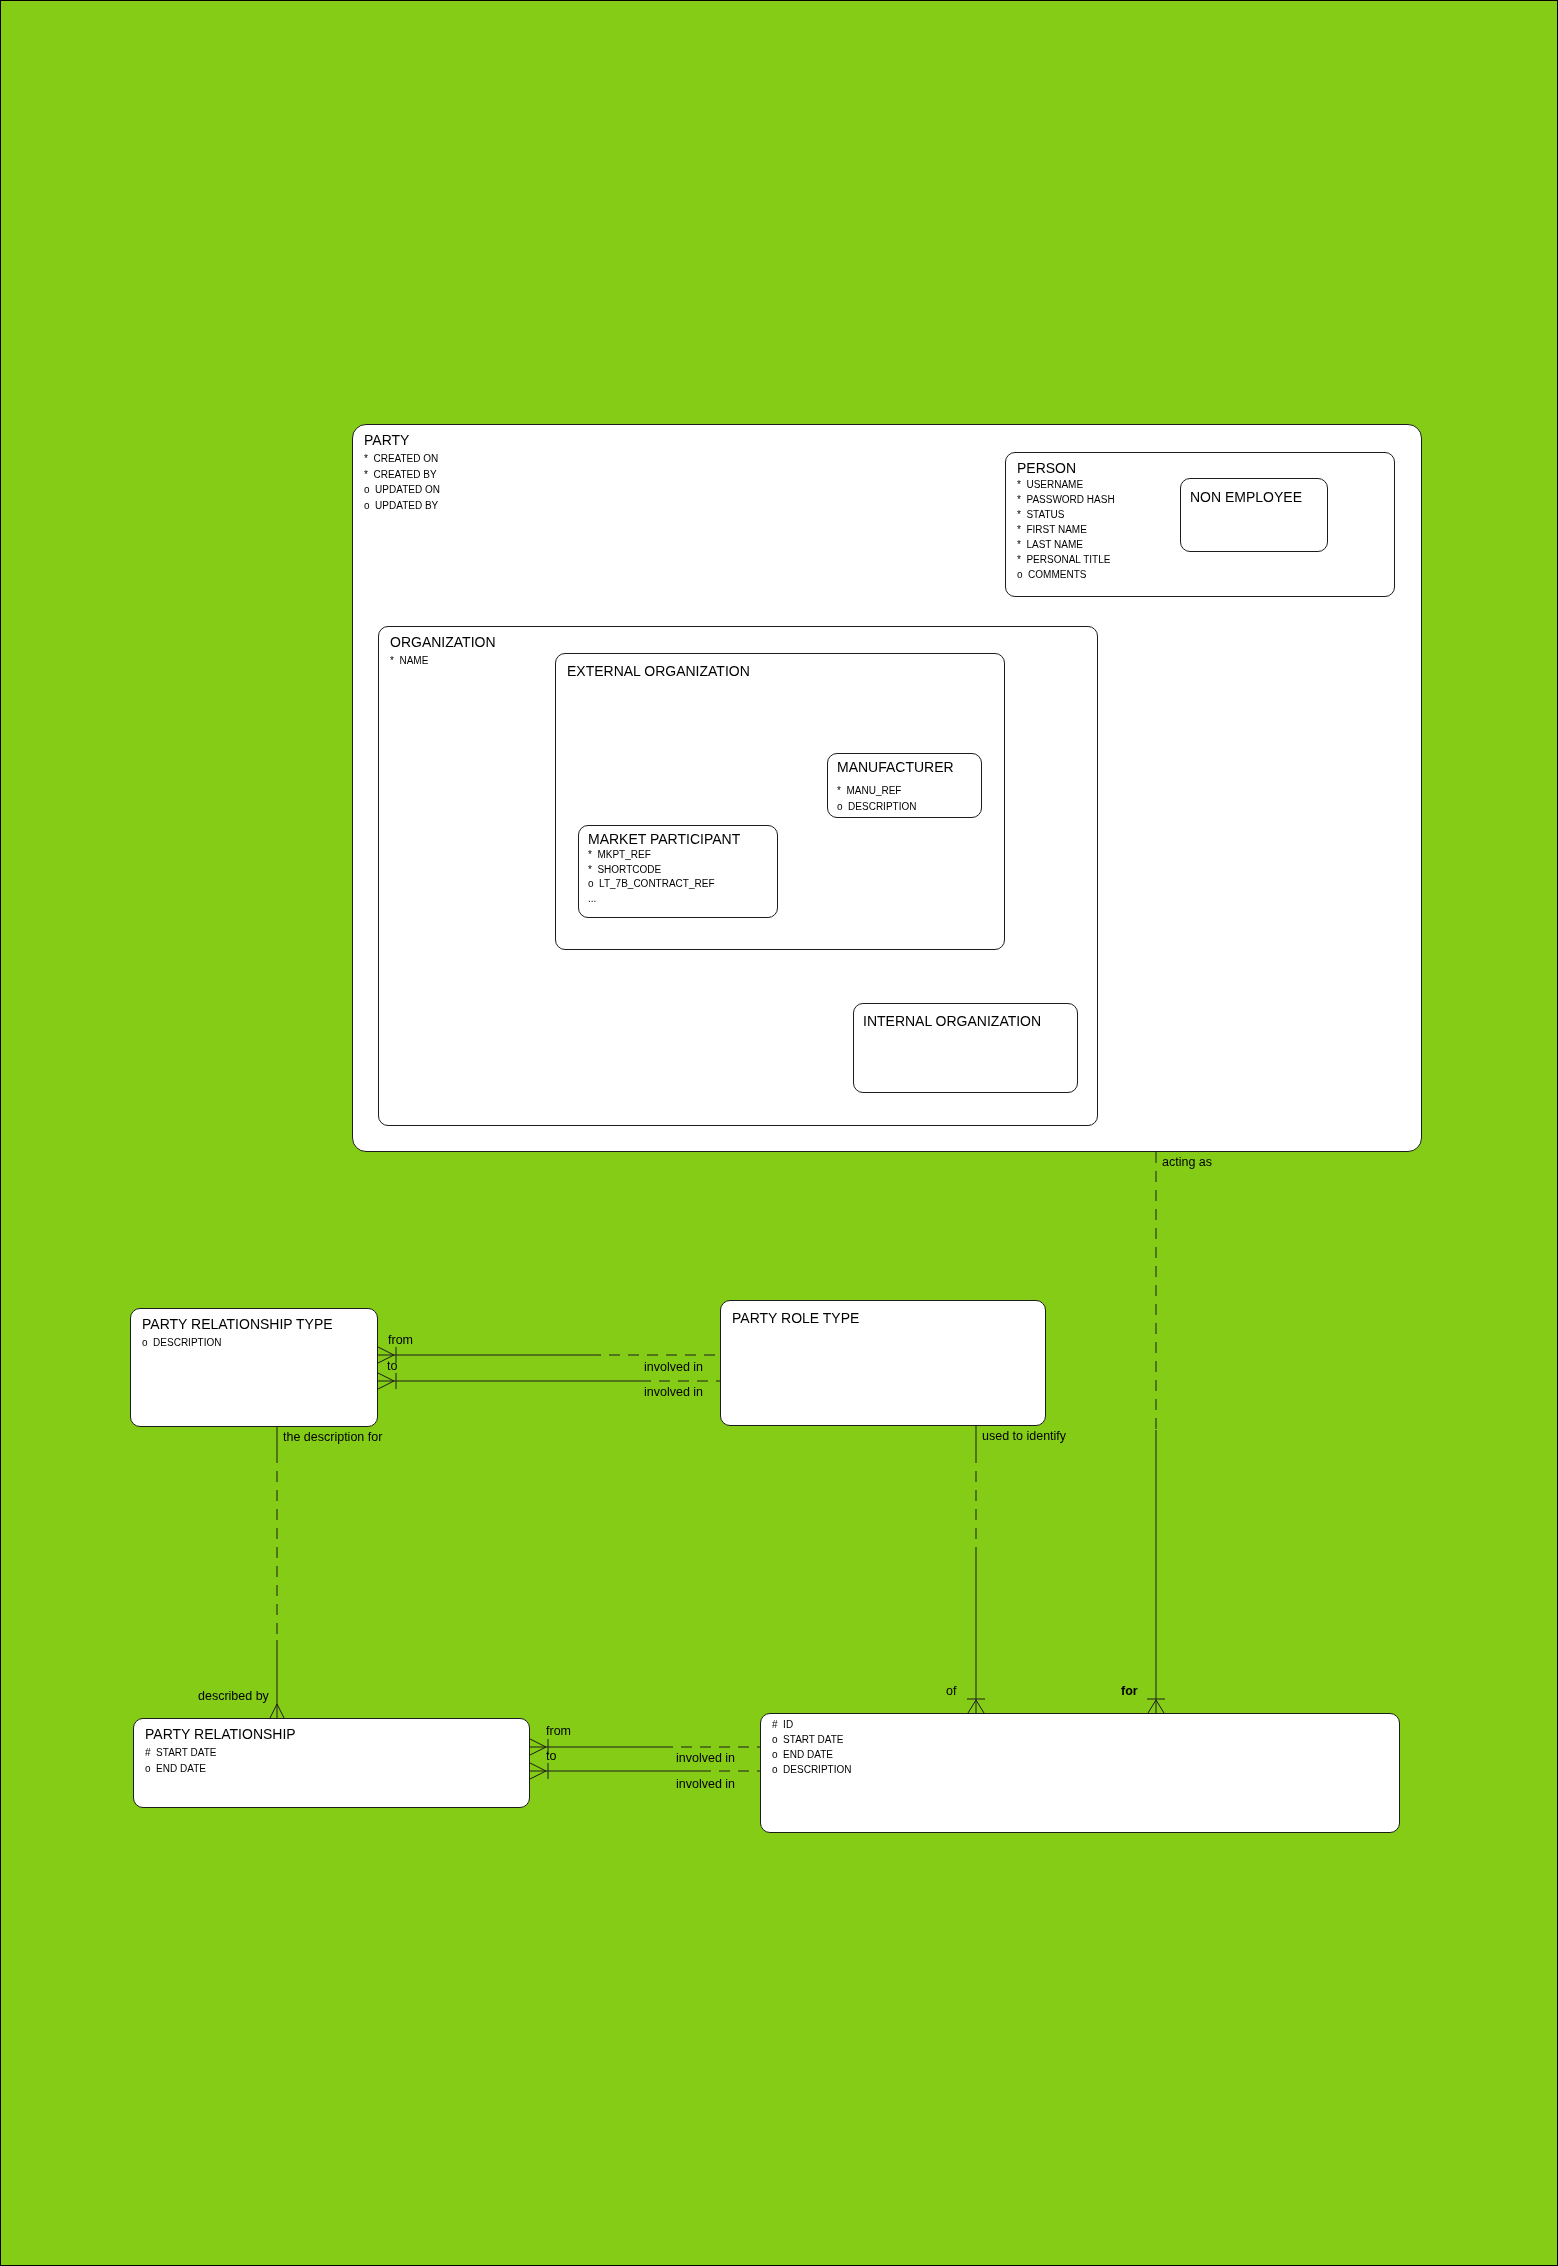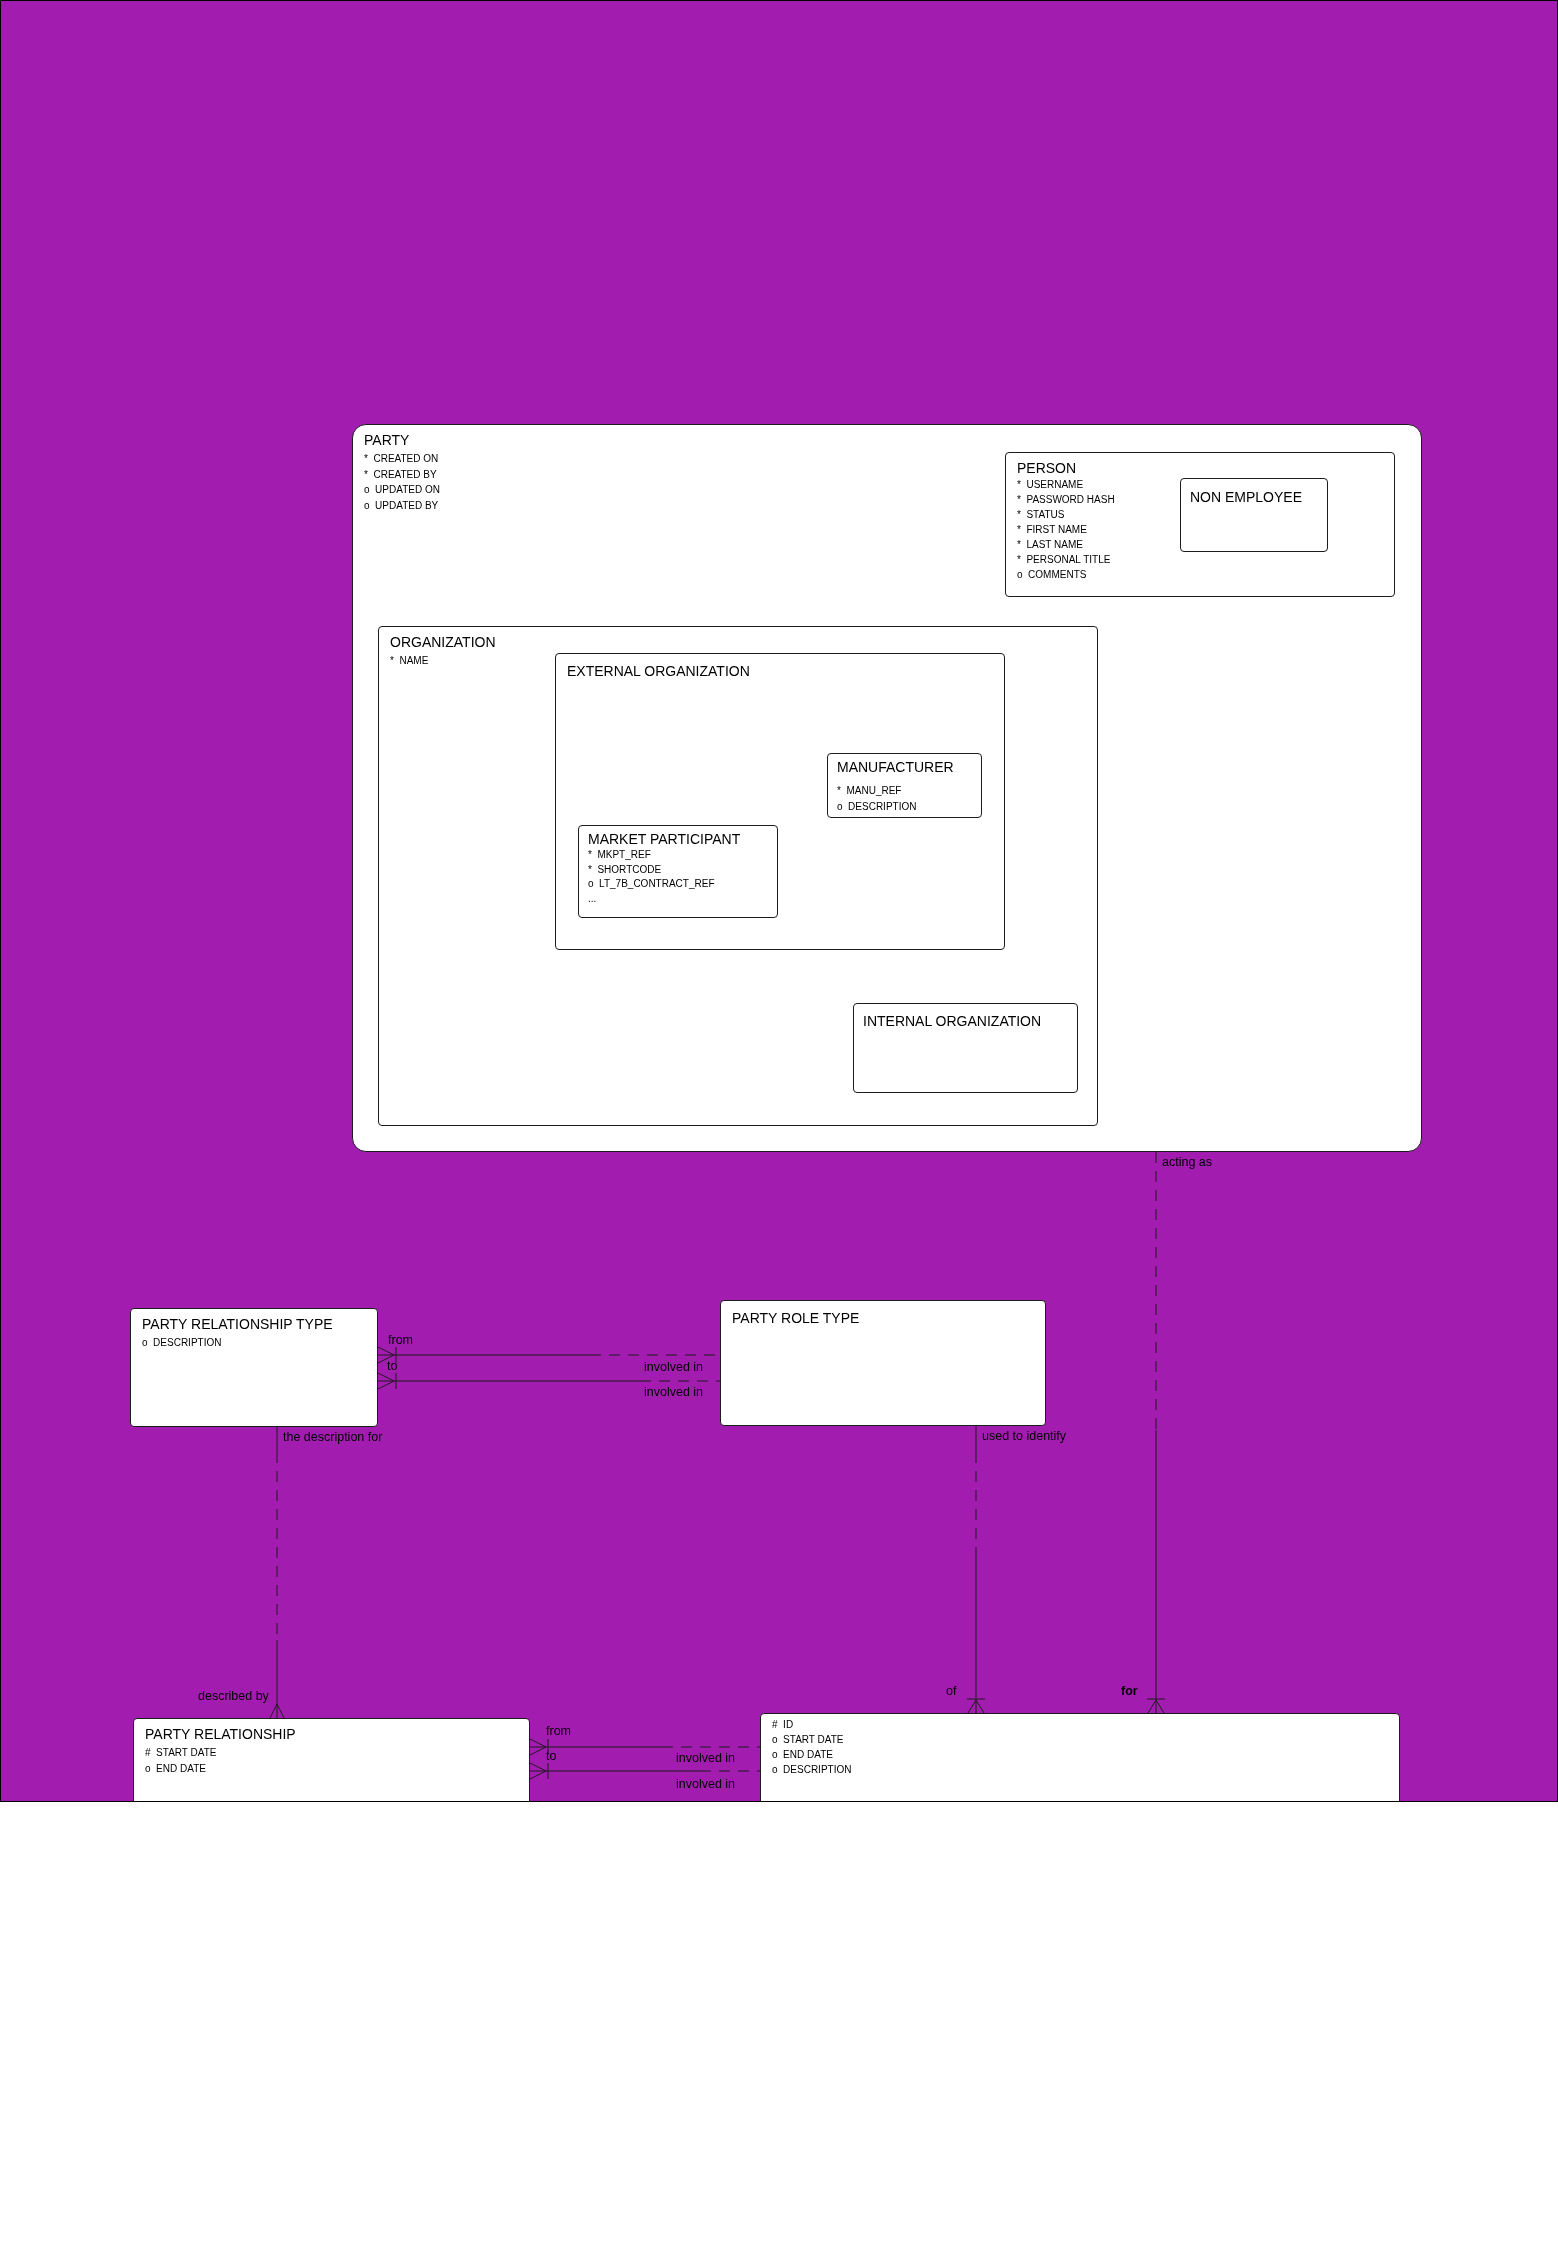--- a/index.html
+++ b/index.html
@@ -1,33 +1,33 @@
 <!DOCTYPE html>
 <html><head>
 <meta charset="utf-8">
 <style>
   html,body{margin:0;padding:0;background:#ffffff;}
   #canvas{
     position:relative;
     width:1558px;
-    height:1802px;
-    background:#a21caf;
+    height:2266px;
+    background:#84cc16;
     font-family:"Liberation Sans", sans-serif;
     color:#000;
     overflow:hidden;
   }
   .frame{
     position:absolute; inset:0;
     border:1px solid #000;
     pointer-events:none;
   }
   .entity{
     position:absolute;
     border:1px solid #1c1c1c;
-    border-radius:4px;
+    border-radius:10px;
     background:#ffffff;
     box-sizing:border-box;
   }
   .entity.big{border-radius:14px;}
   .etitle{
     font-size:14px;
     padding:7px 0 0 11px;
     white-space:pre;
   }
   .attrs{

